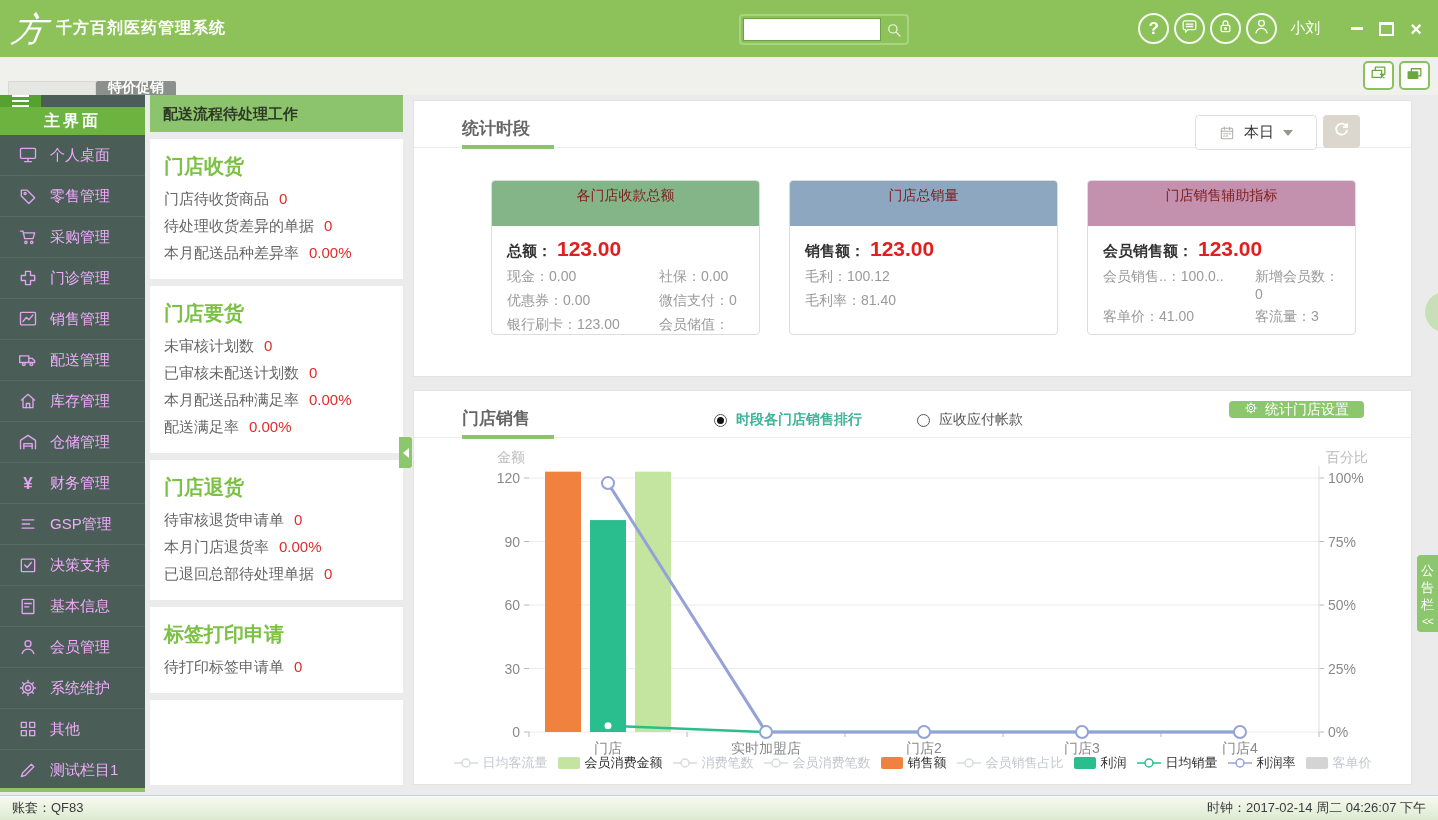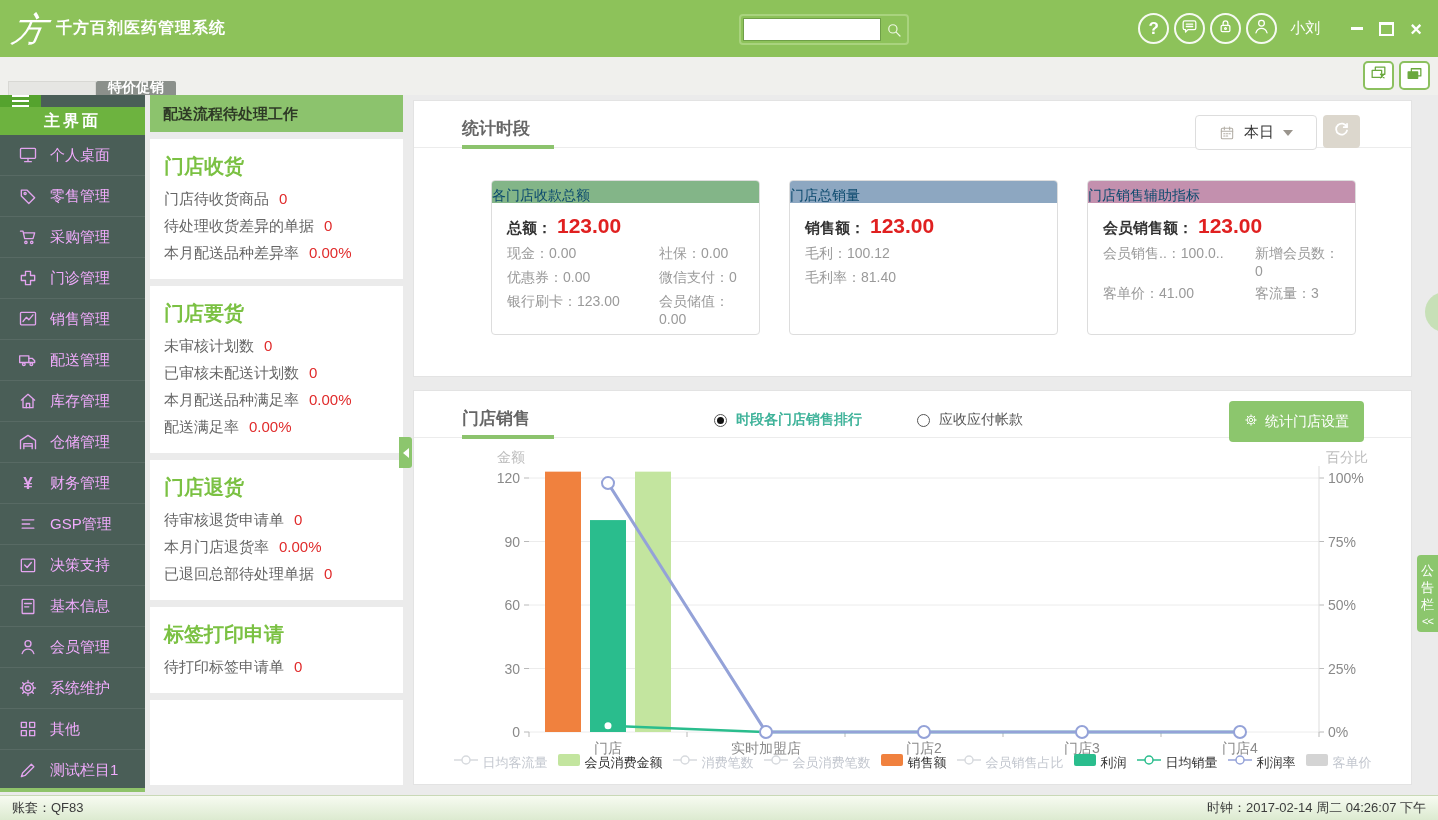--- a/index.html
+++ b/index.html
@@ -63,48 +63,48 @@
   
   .period{position:absolute;right:94px;top:14px;width:120px;height:33px;border:1px solid #ddd;border-radius:4px;display:flex;align-items:center;justify-content:center;gap:9px;background:#fff;cursor:pointer;}
   .period .cal{color:#b3aea6;display:flex;}
   .period-label{font-size:15px;color:#333;}
   .caret{width:0;height:0;border-left:5px solid transparent;border-right:5px solid transparent;border-top:6px solid #9a958d;}
   .refresh-btn{position:absolute;right:51px;top:14px;width:37px;height:33px;background:#dcd7cd;border:none;border-radius:4px;display:flex;align-items:center;justify-content:center;color:#fff;cursor:pointer;}
 
   
   .cards{position:absolute;left:77px;top:79px;display:flex;gap:29px;}
   .card{width:269px;height:155px;border:1px solid #ddd;border-radius:4px;background:#fff;overflow:hidden;box-sizing:border-box;}
-  .card-header{height:22px;line-height:29px;color:#0c4a6e;font-size:14px;}
+  .card-header{height:45px;line-height:29px;text-align:center;color:#7f1d1d;font-size:14px;}
   .card-body{padding:9px 15px;}
   .card-primary{margin:2px 0 7px;display:flex;align-items:baseline;}
   .cp-label{font-size:15px;font-weight:bold;color:#333;}
   .cp-value{font-size:21px;font-weight:bold;color:#e02020;margin-left:5px;}
   .card-details{display:grid;font-size:14px;color:#9a9a9a;row-gap:6px;}
   .cols-2{grid-template-columns:152px 1fr;}
   .cols-1{grid-template-columns:1fr;}
 
   
   .radio-row{position:absolute;left:300px;top:20px;display:flex;gap:55px;z-index:2;}
   .radio{display:flex;align-items:center;gap:9px;cursor:pointer;}
   .radio-circle{width:13px;height:13px;border:1px solid #555;border-radius:50%;box-sizing:border-box;position:relative;}
   .radio.sel .radio-circle::after{content:'';position:absolute;left:2px;top:2px;width:7px;height:7px;background:#111;border-radius:50%;}
   .radio-label{font-size:14px;color:#555;}
   .radio.sel .radio-label{color:#3fb39a;font-weight:bold;}
-  .settings-btn{position:absolute;right:47px;top:10px;height:41px;padding:0 15px;background:#8cc66d;color:#fff;border:none;border-radius:4px;font-size:14px;display:flex;align-items:center;gap:7px;cursor:pointer;z-index:2;}
+  .settings-btn{position:absolute;right:47px;top:10px;height:17px;padding:0 15px;background:#8cc66d;color:#fff;border:none;border-radius:4px;font-size:14px;display:flex;align-items:center;gap:7px;cursor:pointer;z-index:2;}
 
   
   .chart-wrap{position:absolute;left:12px;top:55px;width:975px;height:312px;}
   .ax-title{font-size:14px;fill:#bcbcbc;}
   .ax-label{font-size:14px;fill:#8a8a8a;}
   .cat-label{font-size:14px;fill:#8a8a8a;}
   .grid{stroke:#ececec;stroke-width:1;}
   .tick{stroke:#b9b9b9;stroke-width:1;}
   .axisline{stroke:#ddd;stroke-width:1;}
   .legend{position:absolute;left:0;top:363px;width:100%;display:flex;justify-content:center;align-items:center;gap:10px;}
-  .lg-item{display:flex;gap:5px;cursor:pointer;}
+  .lg-item{display:flex;align-items:center;gap:5px;cursor:pointer;}
   .lg-label{font-size:13px;color:#333;}
   .lg-item.off .lg-label{color:#c3c7cf;}
   .lg-box{width:22px;height:12px;border-radius:2px;display:inline-block;}
 
   
   .collapse-tab{position:absolute;left:399px;top:437px;width:13px;height:31px;background:#8cc66d;border-radius:0 3px 3px 0;display:flex;align-items:center;justify-content:center;cursor:pointer;z-index:6;}
   .collapse-tab i{width:0;height:0;border-top:5px solid transparent;border-bottom:5px solid transparent;border-right:6px solid #fff;}
   .notice-tab{position:absolute;right:0;top:555px;width:21px;padding:7px 0 5px;background:#8cc66d;border-radius:4px 0 0 4px;color:#fff;text-align:center;cursor:pointer;z-index:6;}
   .notice-tab .nt-letters span{display:block;font-size:13px;line-height:17px;}
   .nt-arrows{font-size:11px;letter-spacing:-1px;display:block;margin-top:2px;}

